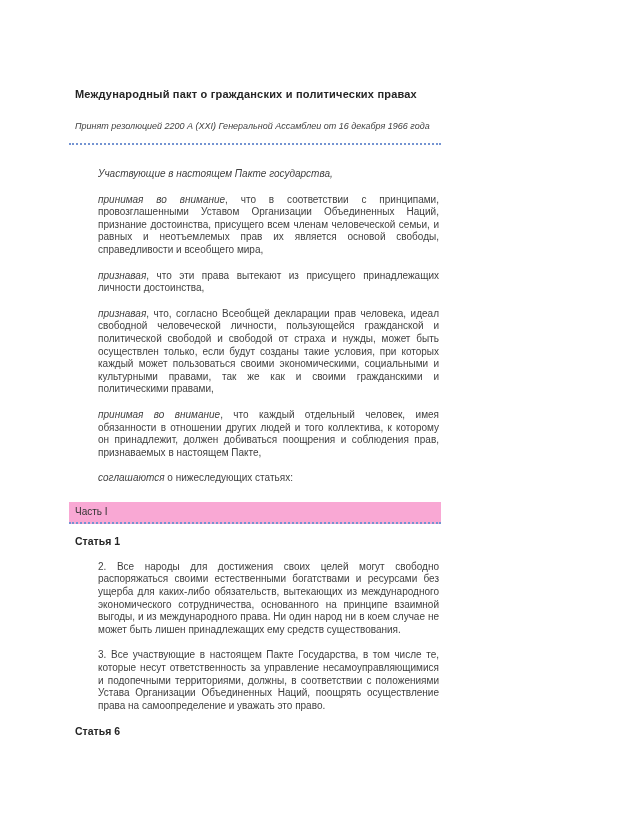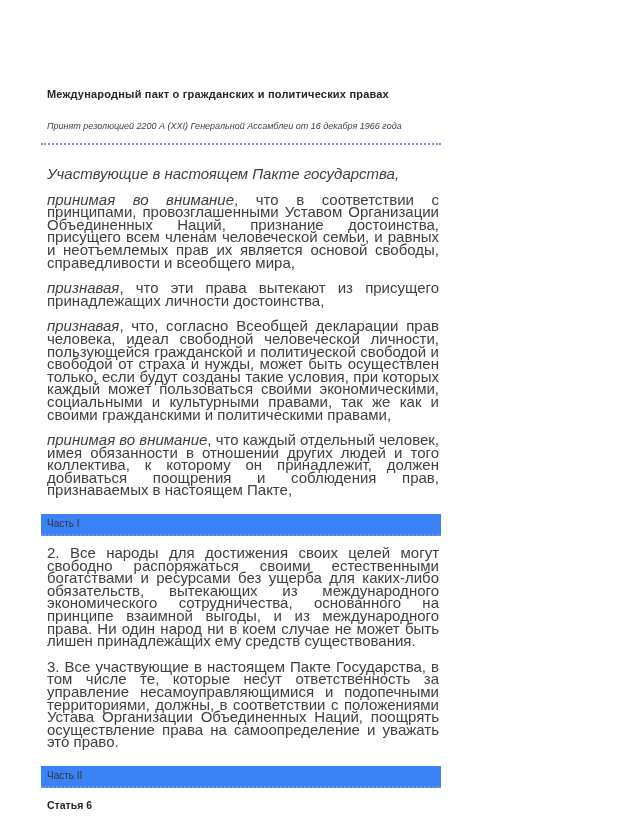--- a/index.html
+++ b/index.html
@@ -5,49 +5,50 @@
   * { margin: 0; padding: 0; box-sizing: border-box; }
   html, body { background: #ffffff; }
   body {
     width: 640px; height: 828px;
     font-family: "Liberation Sans", "DejaVu Sans", sans-serif;
     color: #3f3f3f;
     overflow: hidden;
   }
   .page {
     width: 512px; height: 828px;
-    padding: 87px 73px 0 47px;
+    padding: 87px 73px 0 75px;
     background: #ffffff;
   }
   .doc-title {
     font-size: 11px; line-height: 14px; font-weight: bold;
     color: #262626; letter-spacing: 0.2px;
     margin-bottom: 19px;
   }
   .doc-subtitle {
     font-size: 9px; line-height: 12px; font-style: italic;
     color: #3f3f3f;
     margin-bottom: 11px;
   }
   .dotted-rule {
     border-bottom: 2px dotted #7494d2;
     margin-left: -6px; margin-right: -2px;
     margin-bottom: 23px;
   }
   .para {
-    font-size: 15px; line-height: 12.6px;
+    font-size: 10px; line-height: 12.6px;
     text-align: justify;
     color: #3f3f3f;
     margin-bottom: 13px;
+    margin-left: 23px;
   }
   .para em { font-style: italic; }
   .section-bar {
     margin-top: 17px; margin-bottom: 11px;
     margin-left: -6px; margin-right: -2px;
-    background: #3b82f6;
+    background: #f9a8d4;
     border-bottom: 2px dotted #7494d2;
     padding: 3px 0 4px 6px;
     font-size: 10px; line-height: 13px;
     color: #333333;
   }
   .article-title {
     font-size: 10.5px; line-height: 13px; font-weight: bold;
     color: #262626;
     margin-bottom: 13px;
   }
@@ -67,26 +68,27 @@
 
   <p class="para"><em>принимая во внимание</em><span>, что в соответствии с принципами, провозглашенными Уставом Организации Объединенных Наций, признание достоинства, присущего всем членам человеческой семьи, и равных и неотъемлемых прав их является основой свободы, справедливости и всеобщего мира,</span></p>
 
   <p class="para"><em>признавая</em><span>, что эти права вытекают из присущего принадлежащих личности достоинства,</span></p>
 
   <p class="para"><em>признавая</em><span>, что, согласно Всеобщей декларации прав человека, идеал свободной человеческой личности, пользующейся гражданской и политической свободой и свободой от страха и нужды, может быть осуществлен только, если будут созданы такие условия, при которых каждый может пользоваться своими экономическими, социальными и культурными правами, так же как и своими гражданскими и политическими правами,</span></p>
 
 
   <p class="para"><em>принимая во внимание</em><span>, что каждый отдельный человек, имея обязанности в отношении других людей и того коллектива, к которому он принадлежит, должен добиваться поощрения и соблюдения прав, признаваемых в настоящем Пакте,</span></p>
 
+  <p class="para"><em>соглашаются</em><span> о нижеследующих статьях:</span></p>
 
   <div class="section-bar"><span>Часть I</span></div>
 
+  <h2 class="article-title">Статья 1</h2>
 
 
   <p class="para">2. Все народы для достижения своих целей могут свободно распоряжаться своими естественными богатствами и ресурсами без ущерба для каких-либо обязательств, вытекающих из международного экономического сотрудничества, основанного на принципе взаимной выгоды, и из международного права. Ни один народ ни в коем случае не может быть лишен принадлежащих ему средств существования.</p>
 
   <p class="para">3. Все участвующие в настоящем Пакте Государства, в том числе те, которые несут ответственность за управление несамоуправляющимися и подопечными территориями, должны, в соответствии с положениями Устава Организации Объединенных Наций, поощрять осуществление права на самоопределение и уважать это право.</p>
 
-  <div class="section-bar"><span>Часть II</span></div>
 
   <h2 class="article-title">Статья 6</h2>
 
 </div>
 
 </body></html>

